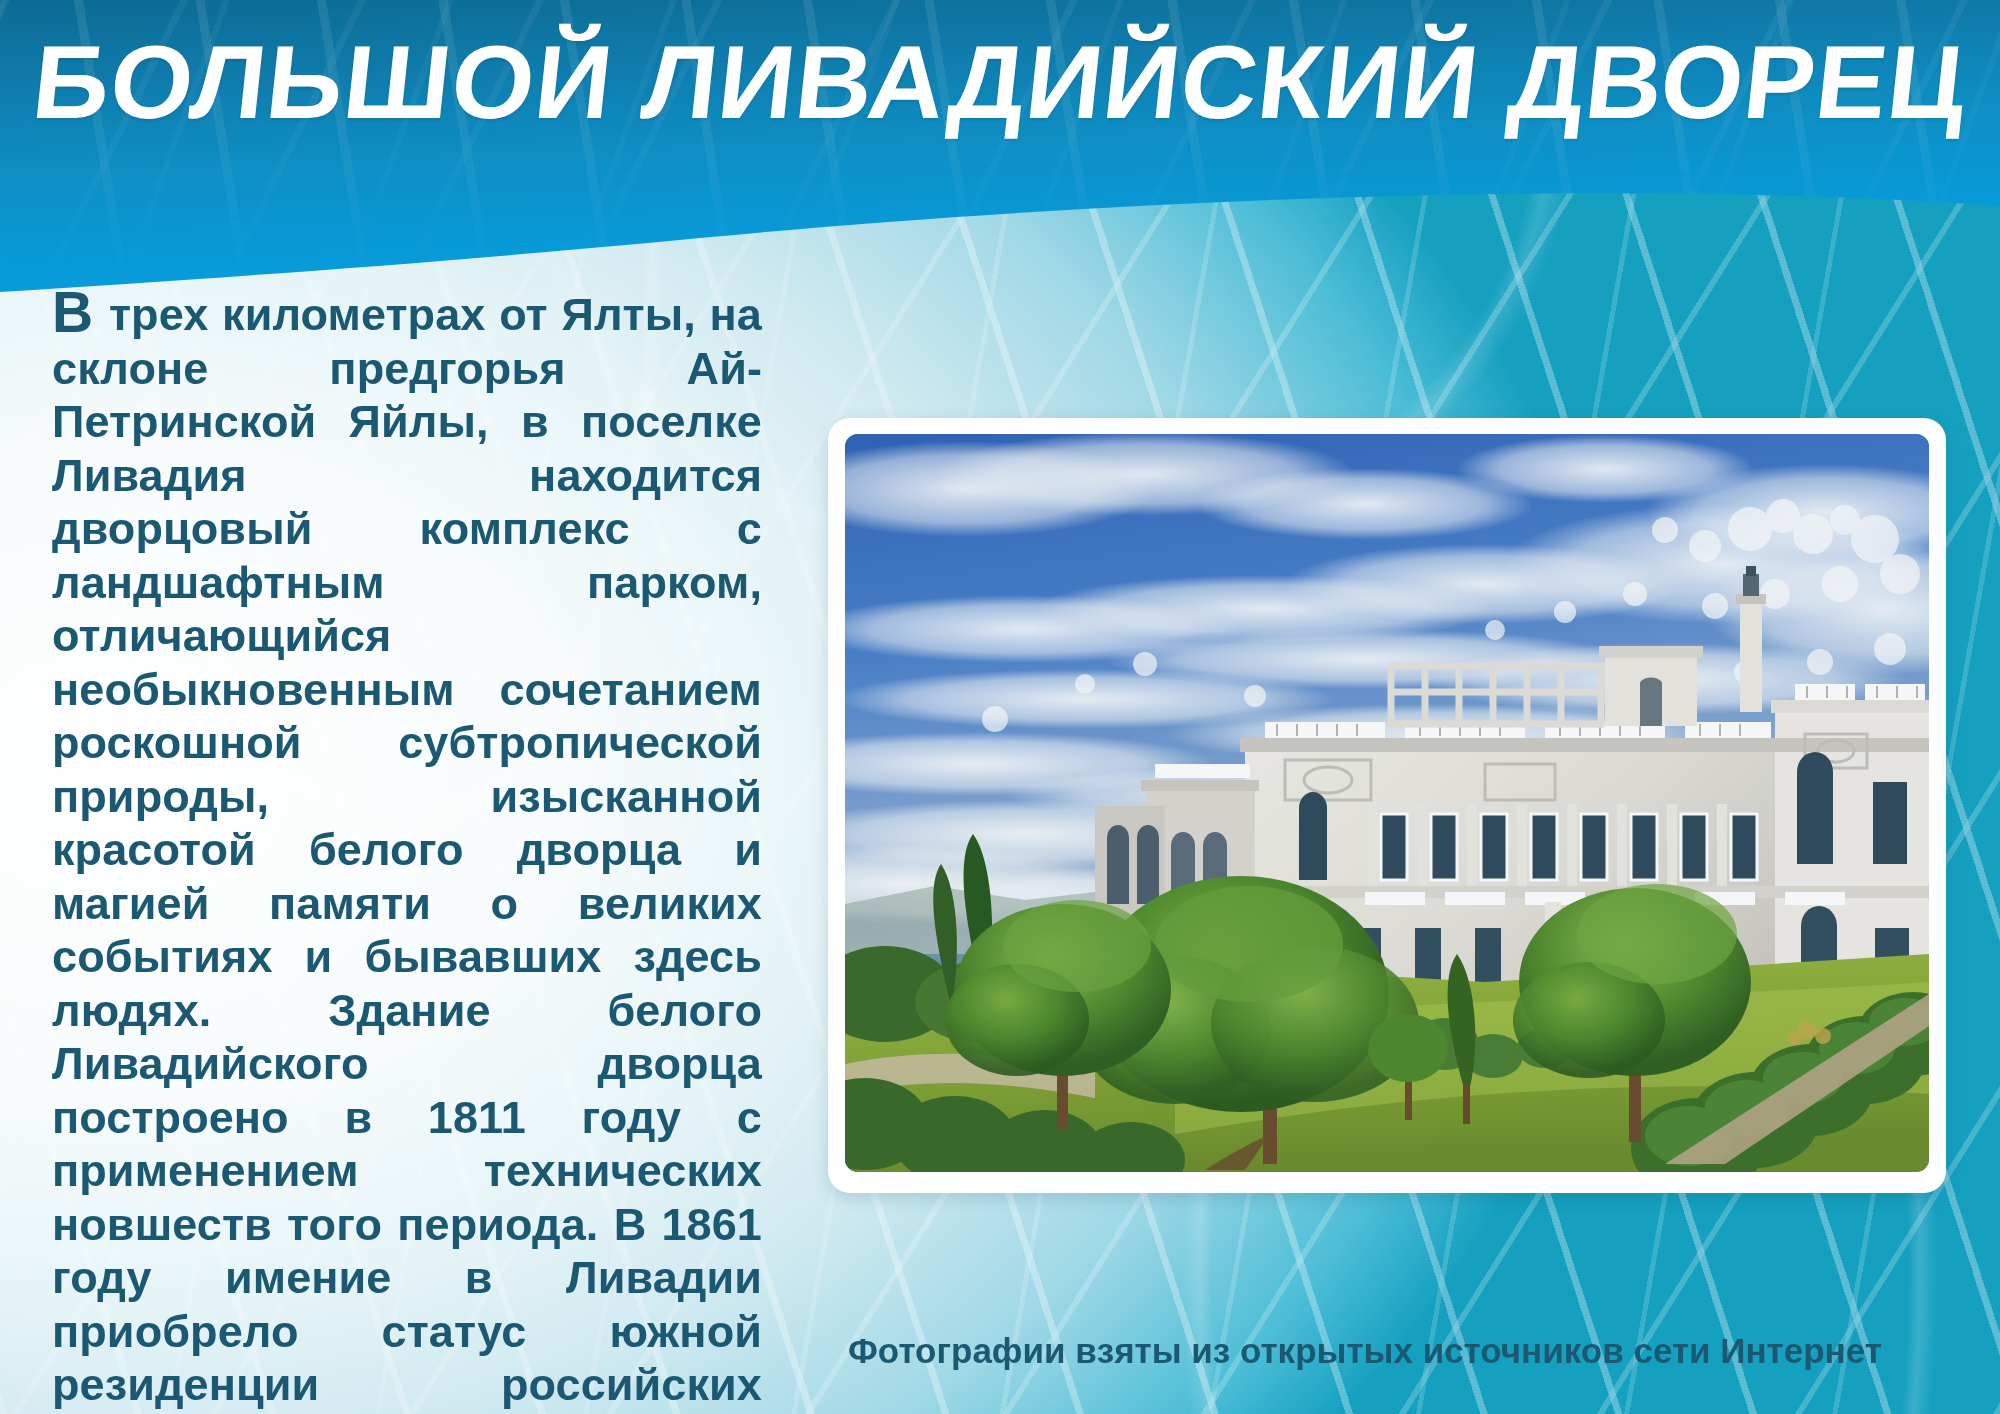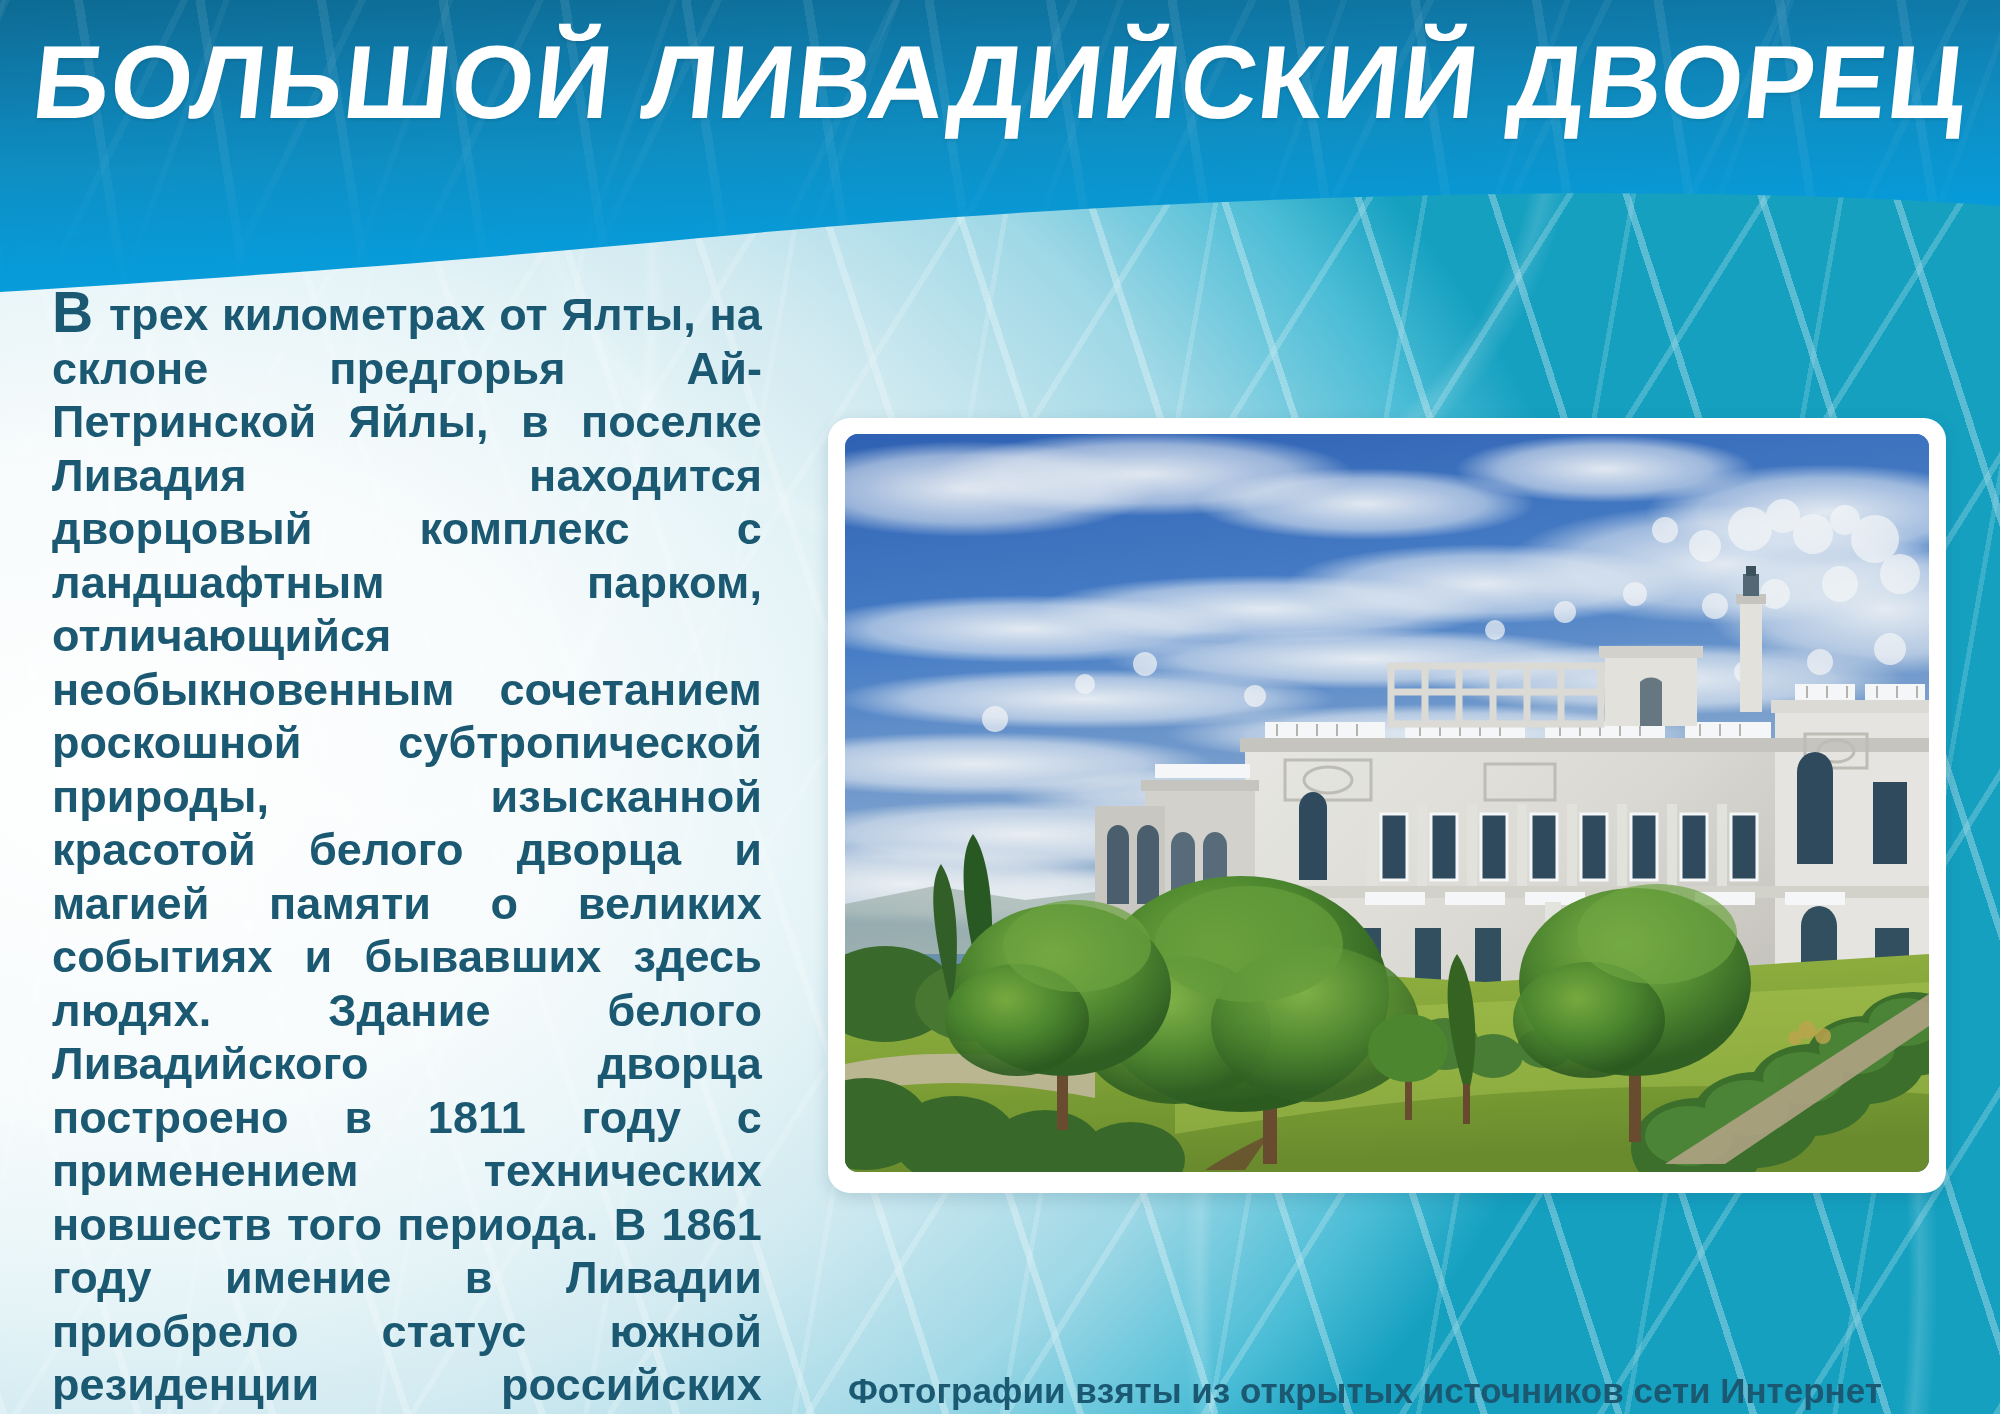--- a/index.html
+++ b/index.html
@@ -144,21 +144,21 @@
     border-radius: 13px;
     overflow: hidden;
     background: #3f7fc4;
   }
   .photo svg { display:block; width:100%; height:100%; }
 
   
   .photo-caption {
     position: absolute;
     left: 848px;
-    top: 1370px;
+    top: 1330px;
     color: #1b5972;
     font-family: "Liberation Sans Narrow", "Liberation Sans", "DejaVu Sans", sans-serif;
     font-weight: 700;
     font-size: 35px;
     line-height: 42px;
     white-space: nowrap;
   }
 </style>
 </head>
 <body>

